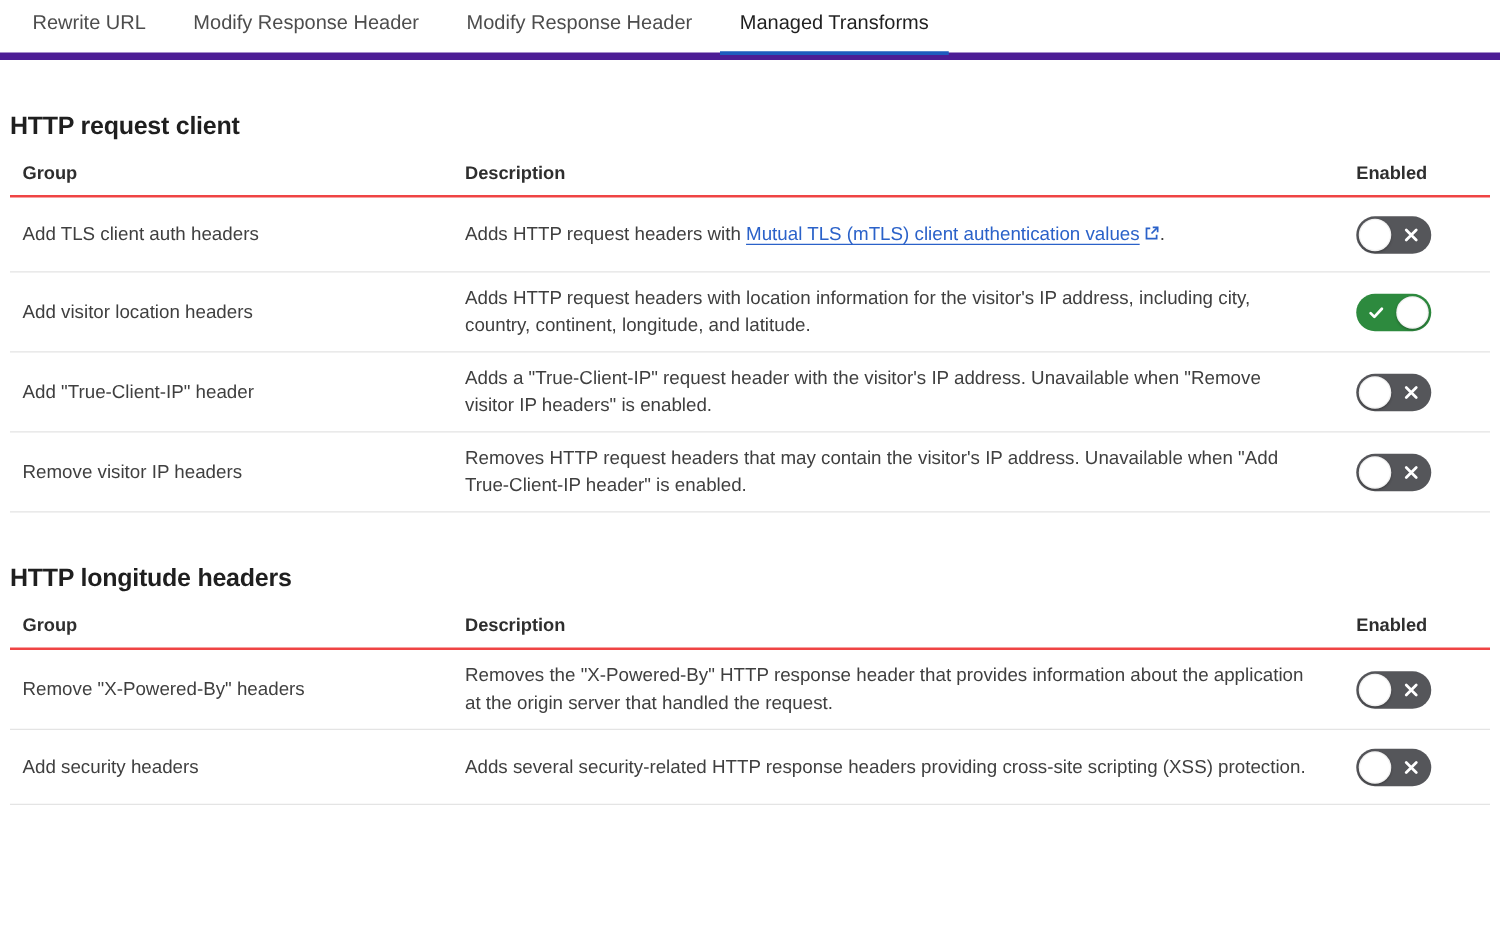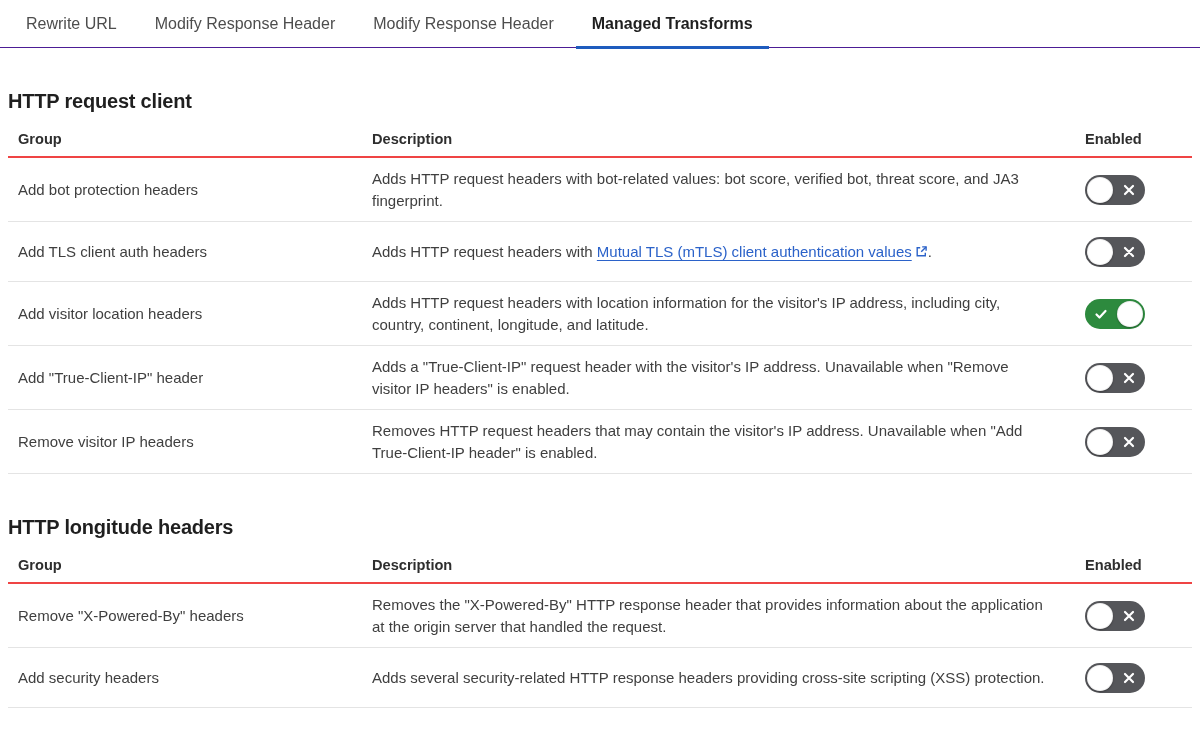--- a/index.html
+++ b/index.html
@@ -4,28 +4,28 @@
 <style>
   html,body{margin:0;padding:0;}
   body{
     width:1200px;height:742px;overflow:hidden;background:#ffffff;
     font-family:"Liberation Sans","DejaVu Sans",sans-serif;
     color:#3f3f3f;-webkit-font-smoothing:antialiased;
   }
   
   .tabs{
     display:flex;align-items:flex-end;height:48px;padding-left:10px;gap:6px;
-    border-bottom:1px solid #4c1d95;box-sizing:border-box;
+    border-bottom:6px solid #4c1d95;box-sizing:border-box;
   }
   .tab{
     padding:0 16px 11px;font-size:16px;line-height:22px;color:#4d4d4d;
     border-bottom:3px solid transparent;margin-bottom:-2px;cursor:pointer;white-space:nowrap;
   }
   .tab.active{
-    color:#1f1f1f;font-weight:700;
+    color:#1f1f1f;font-weight:400;
     border-bottom-color:var(--accent-blue,#1e5cbe);
   }
   
   .section{margin:0 8px;}
   .section-head{margin-top:42px;display:flex;align-items:center;}
   .section-title{font-size:20px;font-weight:700;color:#1f1f1f;margin:0;letter-spacing:-0.2px;}
   .badge{
     margin-left:14px;display:inline-flex;align-items:center;gap:7px;
     background:var(--badge-bg,#edecfb);color:var(--badge-text,#4d49c4);
     font-size:13.5px;line-height:18px;padding:4px 12px;border-radius:999px;
@@ -84,33 +84,20 @@
 <section class="section">
   <div class="section-head">
     <h2 class="section-title">HTTP request client</h2>
   </div>
   <div class="thead">
     <div class="th th-group">Group</div>
     <div class="th">Description</div>
     <div class="th th-enabled">Enabled</div>
   </div>
   <div id="request-rows">
-      <div class="row">
-    <div class="cell-group">Add bot protection headers</div>
-    <div class="cell-desc">Adds HTTP request headers with bot-related values: bot score, verified bot, threat score, and JA3 fingerprint.</div>
-    <div class="cell-toggle">
-      <button class="toggle off" role="switch" aria-checked="false">
-
-        <svg class="glyph glyph-x" width="14" height="14" viewBox="0 0 14 14" fill="none" aria-hidden="true">
-          <path d="M3 3 11 11 M11 3 3 11" stroke="#ffffff" stroke-width="2.2" stroke-linecap="round" fill="none"></path>
-        </svg>
-        <span class="knob"></span>
-      </button>
-    </div>
-  </div>
       <div class="row">
     <div class="cell-group">Add TLS client auth headers</div>
     <div class="cell-desc">Adds HTTP request headers with <a class="desc-link">Mutual TLS (mTLS) client authentication values</a><svg class="ext-icon" width="13" height="13" viewBox="0 0 13 13" fill="none" aria-hidden="true">
     <path d="M5.2 2.7H2.2v8.1h8.1V7.8" stroke="currentColor" stroke-width="1.4" fill="none"></path>
     <path d="M7.2 1.9h3.9v3.9" stroke="currentColor" stroke-width="1.4" fill="none"></path>
     <path d="M11.1 1.9 6.2 6.8" stroke="currentColor" stroke-width="1.4" fill="none"></path>
   </svg>.</div>
     <div class="cell-toggle">
       <button class="toggle off" role="switch" aria-checked="false">
 

